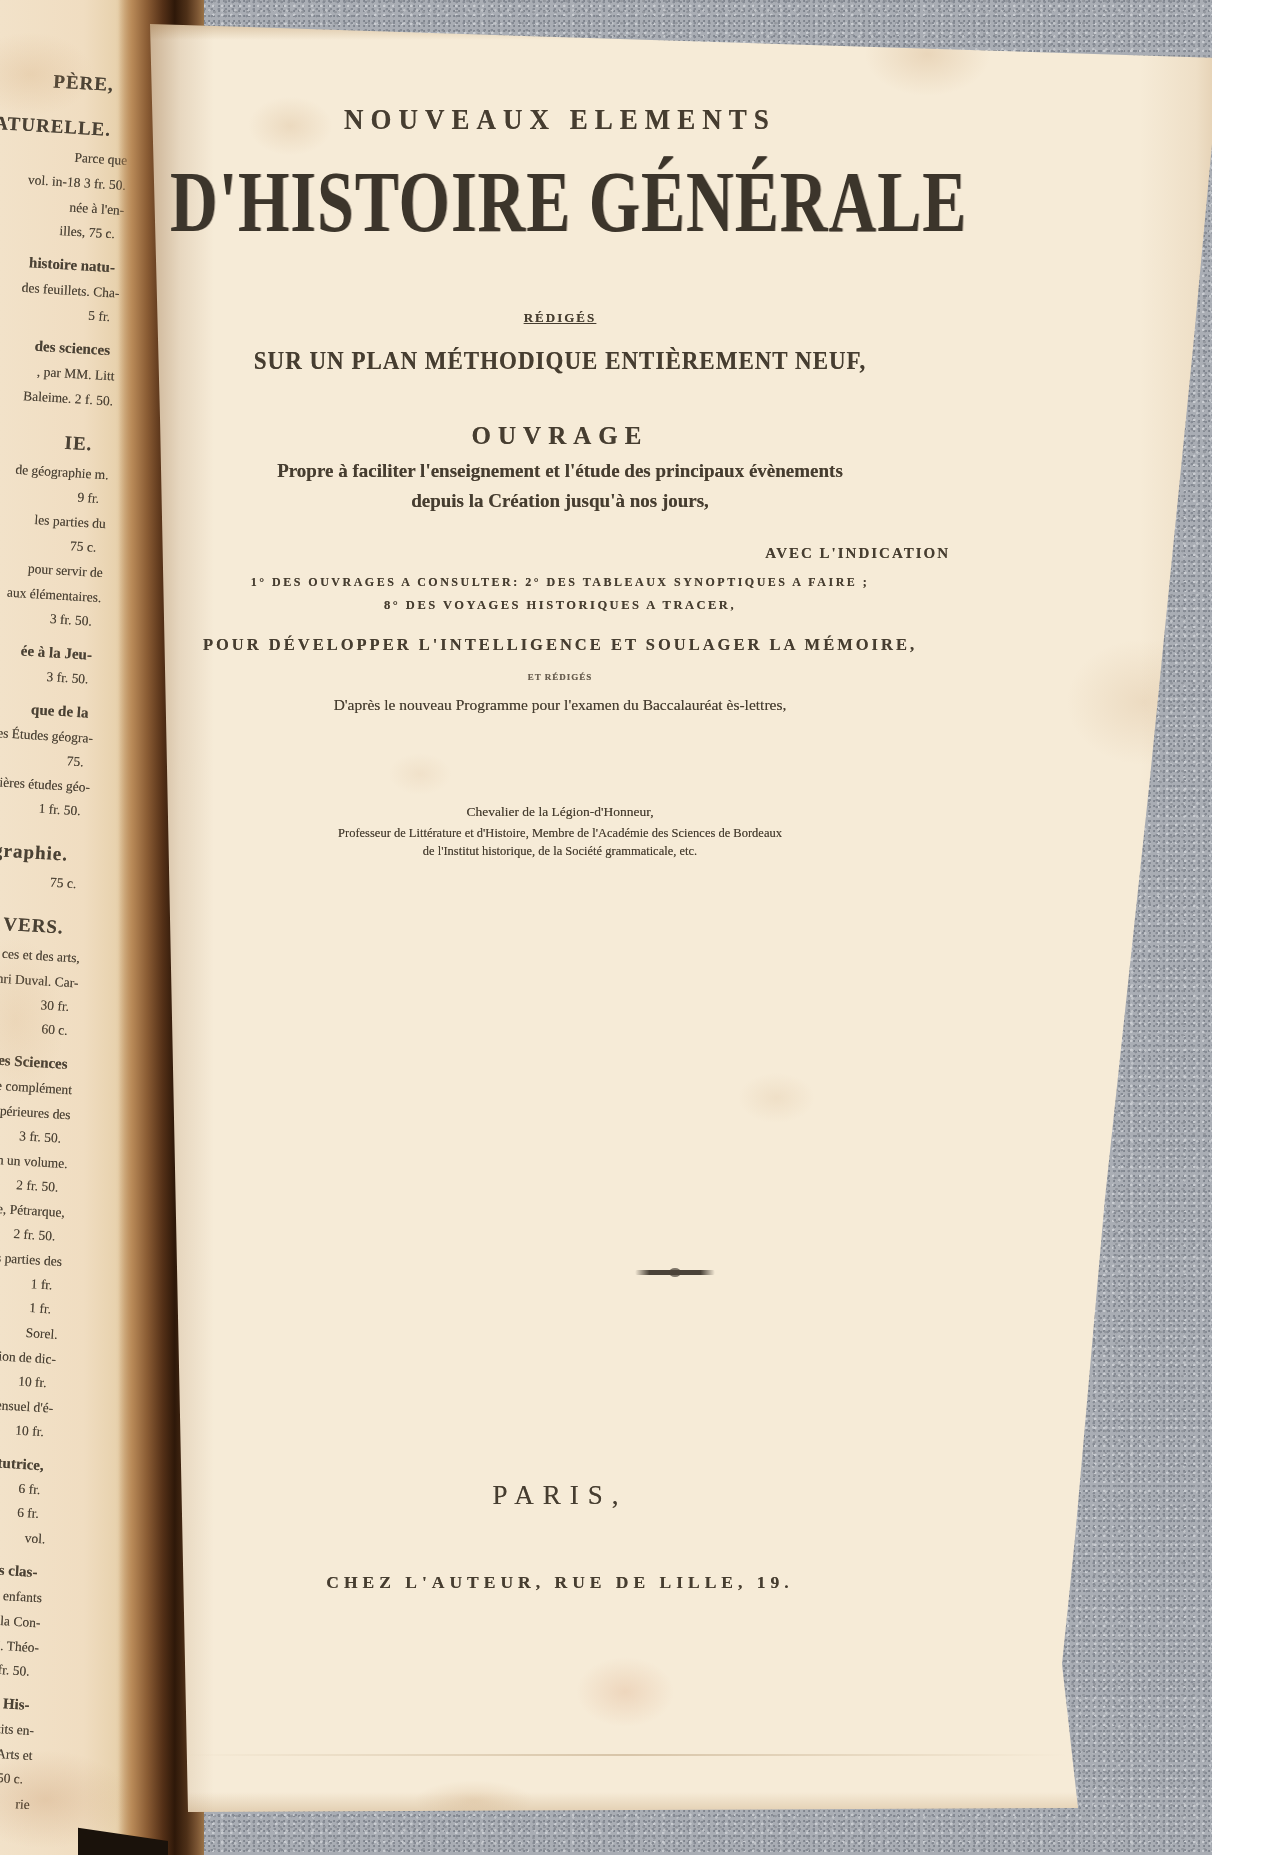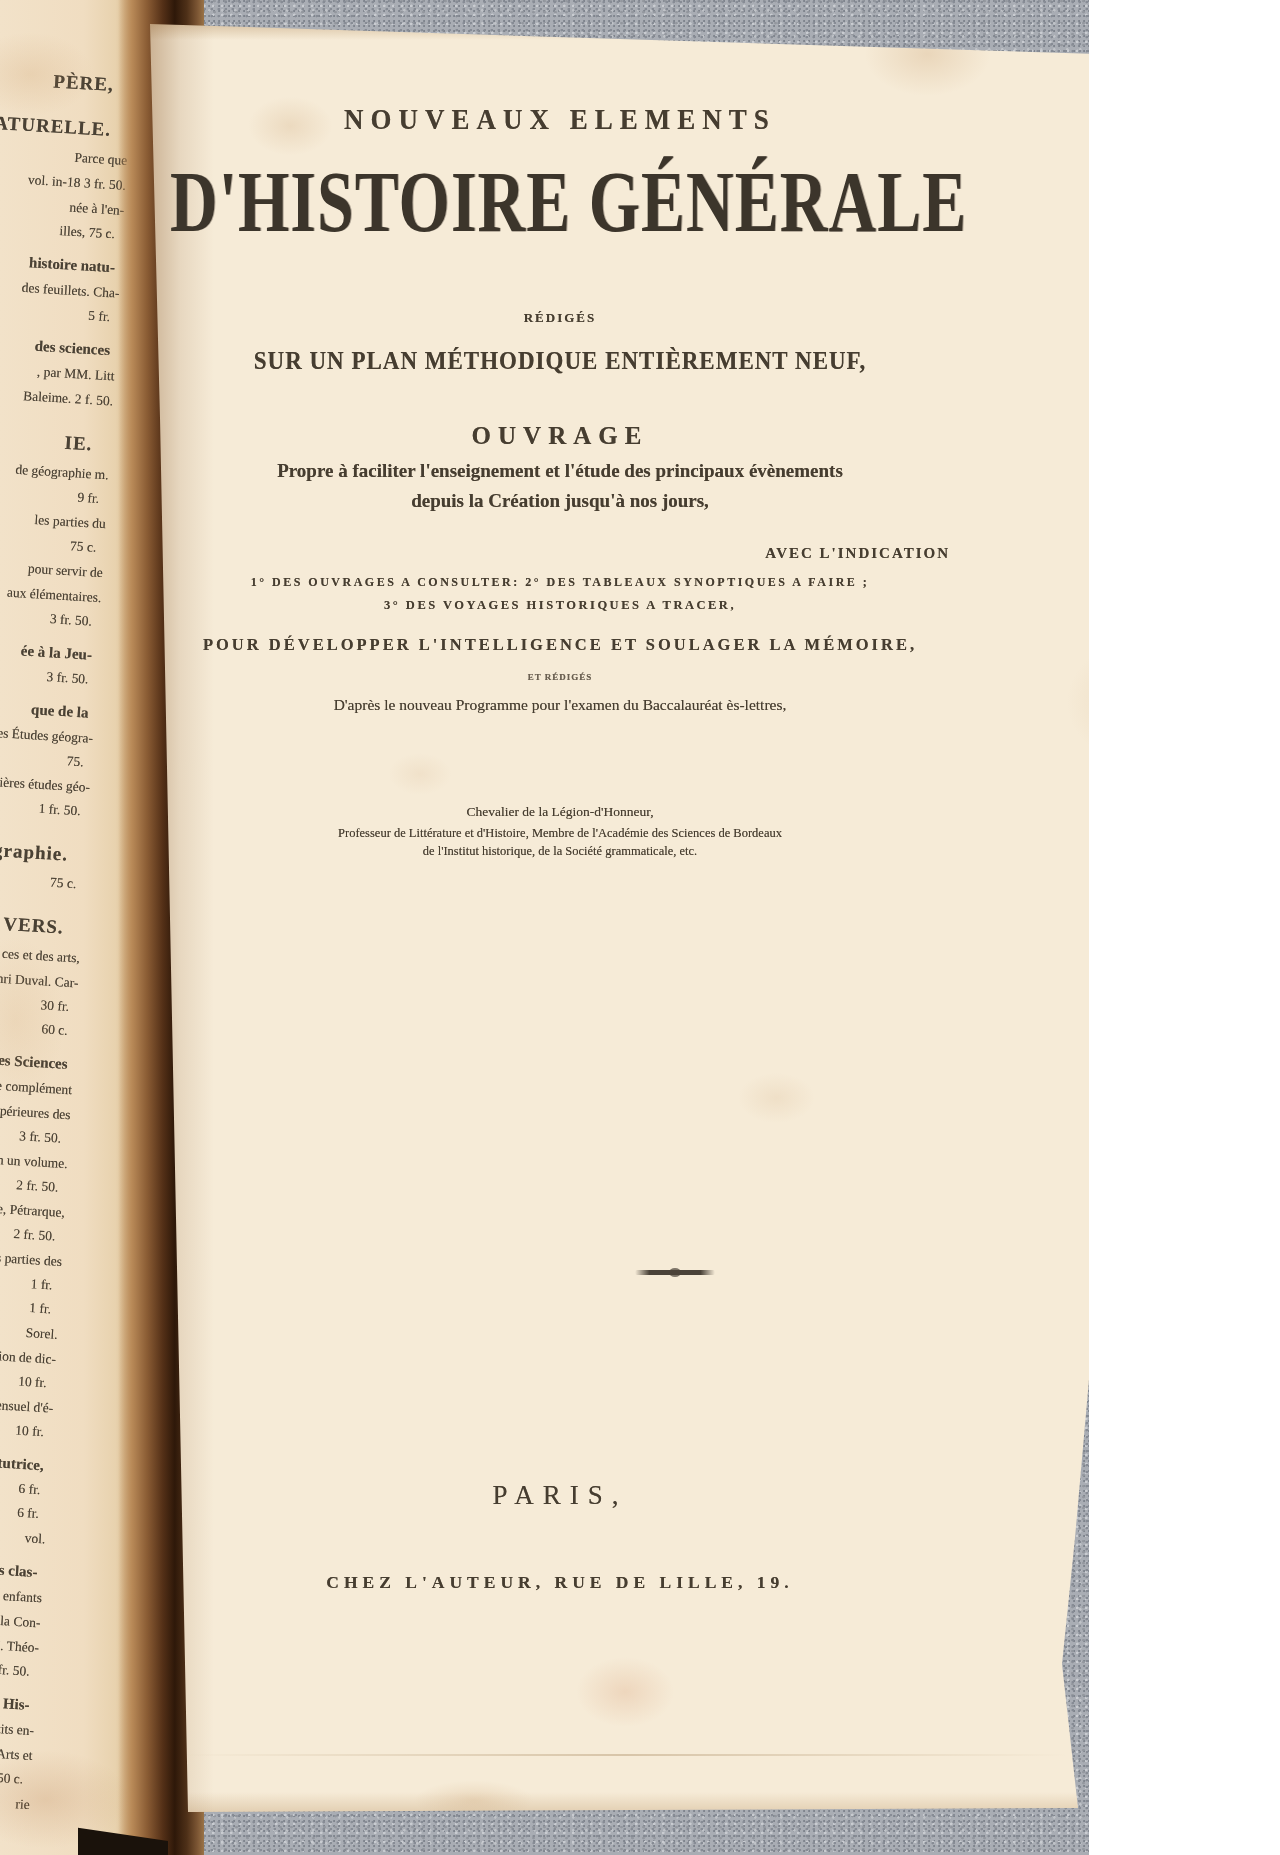--- a/index.html
+++ b/index.html
@@ -1,17 +1,17 @@
 <!DOCTYPE html>
 <html><head>
 <meta charset="utf-8">
 <style>
   html,body{margin:0;padding:0;}
   .photo{
-    position:relative;width:1089px;height:1855px;overflow:hidden;
+    position:relative;width:1212px;height:1855px;overflow:hidden;
     background-color:#a9adb4;
     background-image:
       radial-gradient(circle at 25% 30%, #878c95 1px, transparent 1.6px),
       radial-gradient(circle at 70% 65%, #c9ccd1 1px, transparent 1.6px),
       radial-gradient(circle at 50% 10%, #93979e 1px, transparent 1.6px),
       radial-gradient(circle at 10% 80%, #c0c3c8 1px, transparent 1.6px),
       radial-gradient(circle at 85% 20%, #7f848d 0.8px, transparent 1.4px);
     background-size:7px 7px, 9px 9px, 11px 11px, 13px 13px, 5px 5px;
     font-family:"Liberation Serif","DejaVu Serif",serif;
   }
@@ -80,21 +80,21 @@
     position:absolute;left:908px;top:1742px;width:95px;height:3px;
     background:rgba(170,120,70,.55);transform:rotate(50deg);
   }
   
   .tl{
     position:absolute;left:20px;width:780px;text-align:center;color:#463d30;
     white-space:nowrap;text-shadow:0 0 0.6px rgba(70,60,45,.6);
   }
   .t-series   {top:86px;  font-size:27px;  font-weight:bold;letter-spacing:7px; transform:scaleY(1.08);}
   .t-main     {top:134px; font-size:66px;  font-weight:bold;letter-spacing:1px; transform:scaleY(1.32);transform-origin:center top;color:#3c352b;text-shadow:1px 0 0 rgba(60,50,40,.35);}
-  .t-rediges  {top:292px; font-size:13px;  font-weight:bold;letter-spacing:2px;}
+  .t-rediges  {top:292px; font-size:13px;  font-weight:bold;letter-spacing:2px;text-decoration:underline;}
   .t-subtitle {top:330px; font-size:23px;  font-weight:bold;letter-spacing:1px; transform:scaleY(1.12);}
   .t-ouvrage  {top:404px; font-size:25px;  font-weight:bold;letter-spacing:7px;}
   .t-desc1    {top:442px; font-size:19px;  font-weight:bold;}
   .t-desc2    {top:472px; font-size:19px;  font-weight:bold;}
   .t-avec     {top:527px; font-size:15px;  font-weight:bold;letter-spacing:2px;text-align:right;}
   .t-ind1     {top:557px; font-size:12px;font-weight:bold;letter-spacing:2.5px;}
   .t-ind2     {top:580px; font-size:12.5px;font-weight:bold;letter-spacing:2.5px;}
   .t-pour     {top:617px; font-size:16.5px;font-weight:bold;letter-spacing:3px;}
   .t-etred    {top:654px; font-size:9px;   font-weight:bold;letter-spacing:1px;color:#6b6052;}
   .t-prog     {top:678px; font-size:15.5px;}
@@ -196,21 +196,21 @@
 
     <div class="tl t-series">NOUVEAUX ELEMENTS</div>
     <div class="tl t-main">D'HISTOIRE GÉNÉRALE</div>
     <div class="tl t-rediges">RÉDIGÉS</div>
     <div class="tl t-subtitle">SUR UN PLAN MÉTHODIQUE ENTIÈREMENT NEUF,</div>
     <div class="tl t-ouvrage">OUVRAGE</div>
     <div class="tl t-desc1">Propre à faciliter l'enseignement et l'étude des principaux évènements</div>
     <div class="tl t-desc2">depuis la Création jusqu'à nos jours,</div>
     <div class="tl t-avec">AVEC L'INDICATION</div>
     <div class="tl t-ind1">1° DES OUVRAGES A CONSULTER: 2° DES TABLEAUX SYNOPTIQUES A FAIRE ;</div>
-    <div class="tl t-ind2">3° DES VOYAGES HISTORIQUES A TRACER,</div>
+    <div class="tl t-ind2">8° DES VOYAGES HISTORIQUES A TRACER,</div>
     <div class="tl t-pour">POUR DÉVELOPPER L'INTELLIGENCE ET SOULAGER LA MÉMOIRE,</div>
     <div class="tl t-etred">ET RÉDIGÉS</div>
     <div class="tl t-prog">D'après le nouveau Programme pour l'examen du Baccalauréat ès-lettres,</div>
     <div class="tl t-chev">Chevalier de la Légion-d'Honneur,</div>
     <div class="tl t-prof2">de l'Institut historique, de la Société grammaticale, etc.</div>
     <div class="tl t-prof1">Professeur de Littérature et d'Histoire, Membre de l'Académie des Sciences de Bordeaux</div>
 
     <div class="ornament"></div>
 
     <div class="tl t-paris">PARIS,</div>

